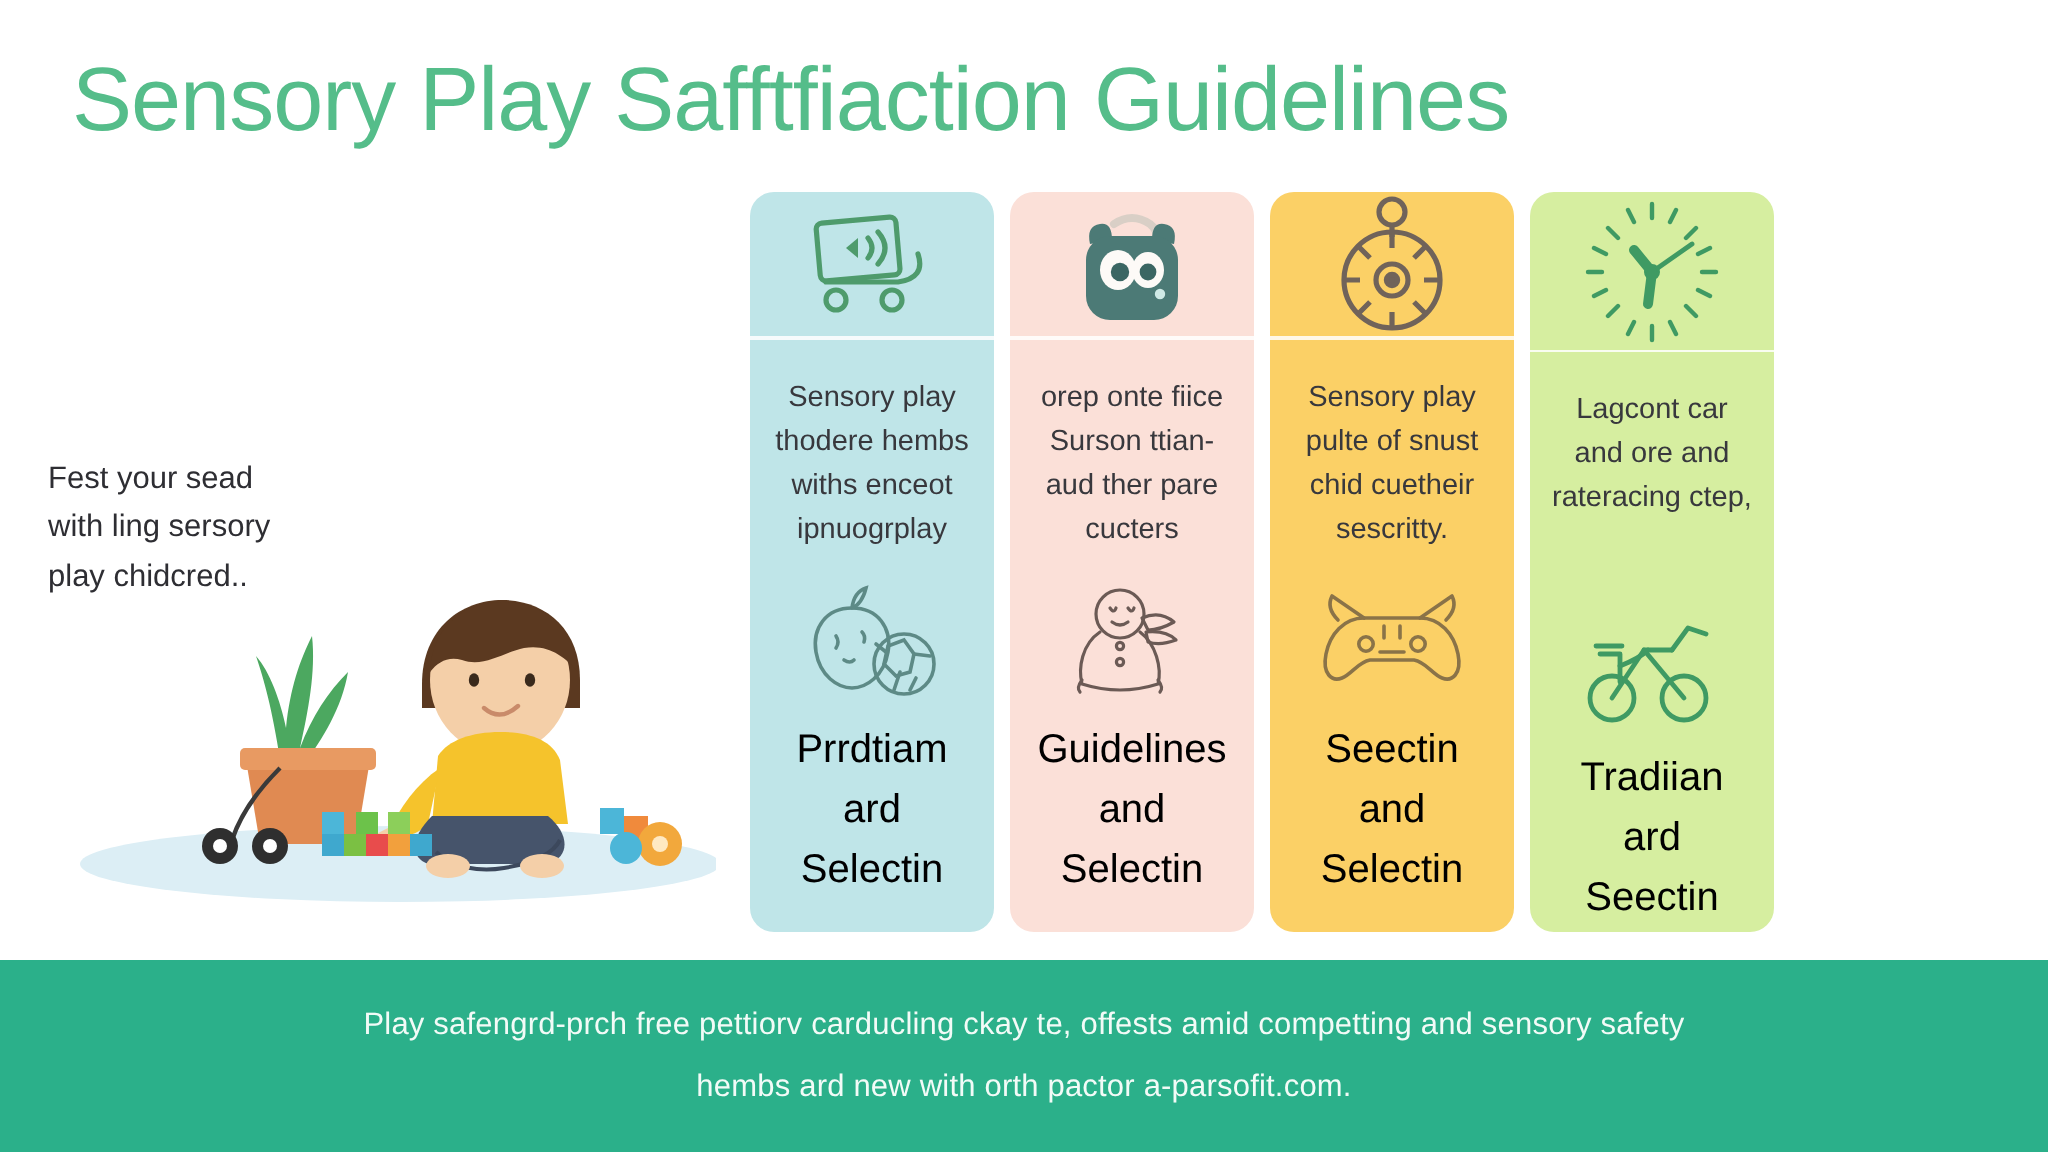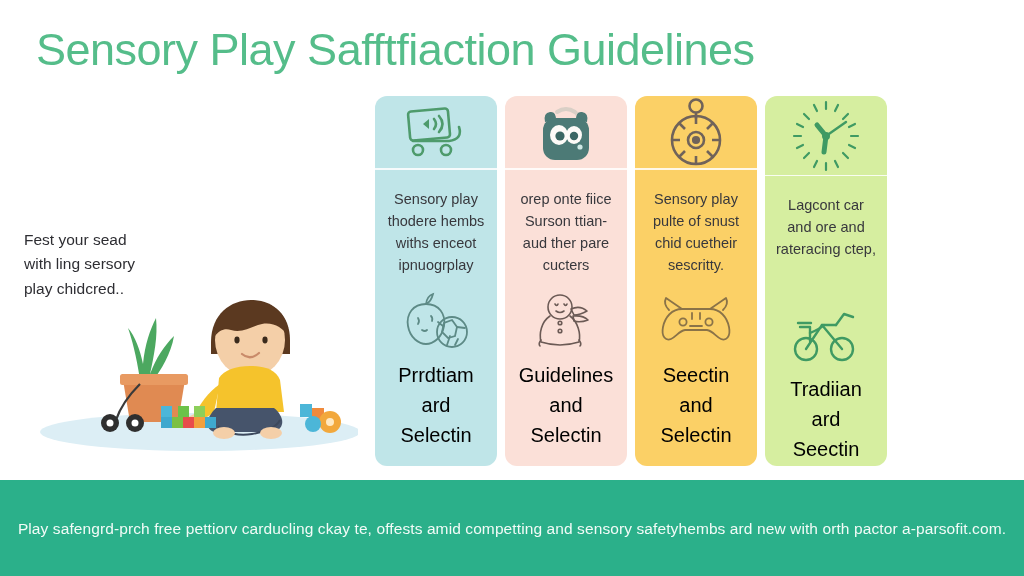--- a/index.html
+++ b/index.html
@@ -119,21 +119,21 @@
 
   
   .footer-band {
     position: absolute;
     left: 0;
     top: 480px;
     width: 1024px;
     height: 96px;
     background: #2bb08a;
     display: flex;
-    flex-direction: row;
+    flex-direction: column;
     align-items: center;
     justify-content: center;
   }
   .footer-line {
     color: #f2fbf7;
     font-size: 15.5px;
     line-height: 2.0;
     text-align: center;
     display: block;
     letter-spacing: 0.1px;

